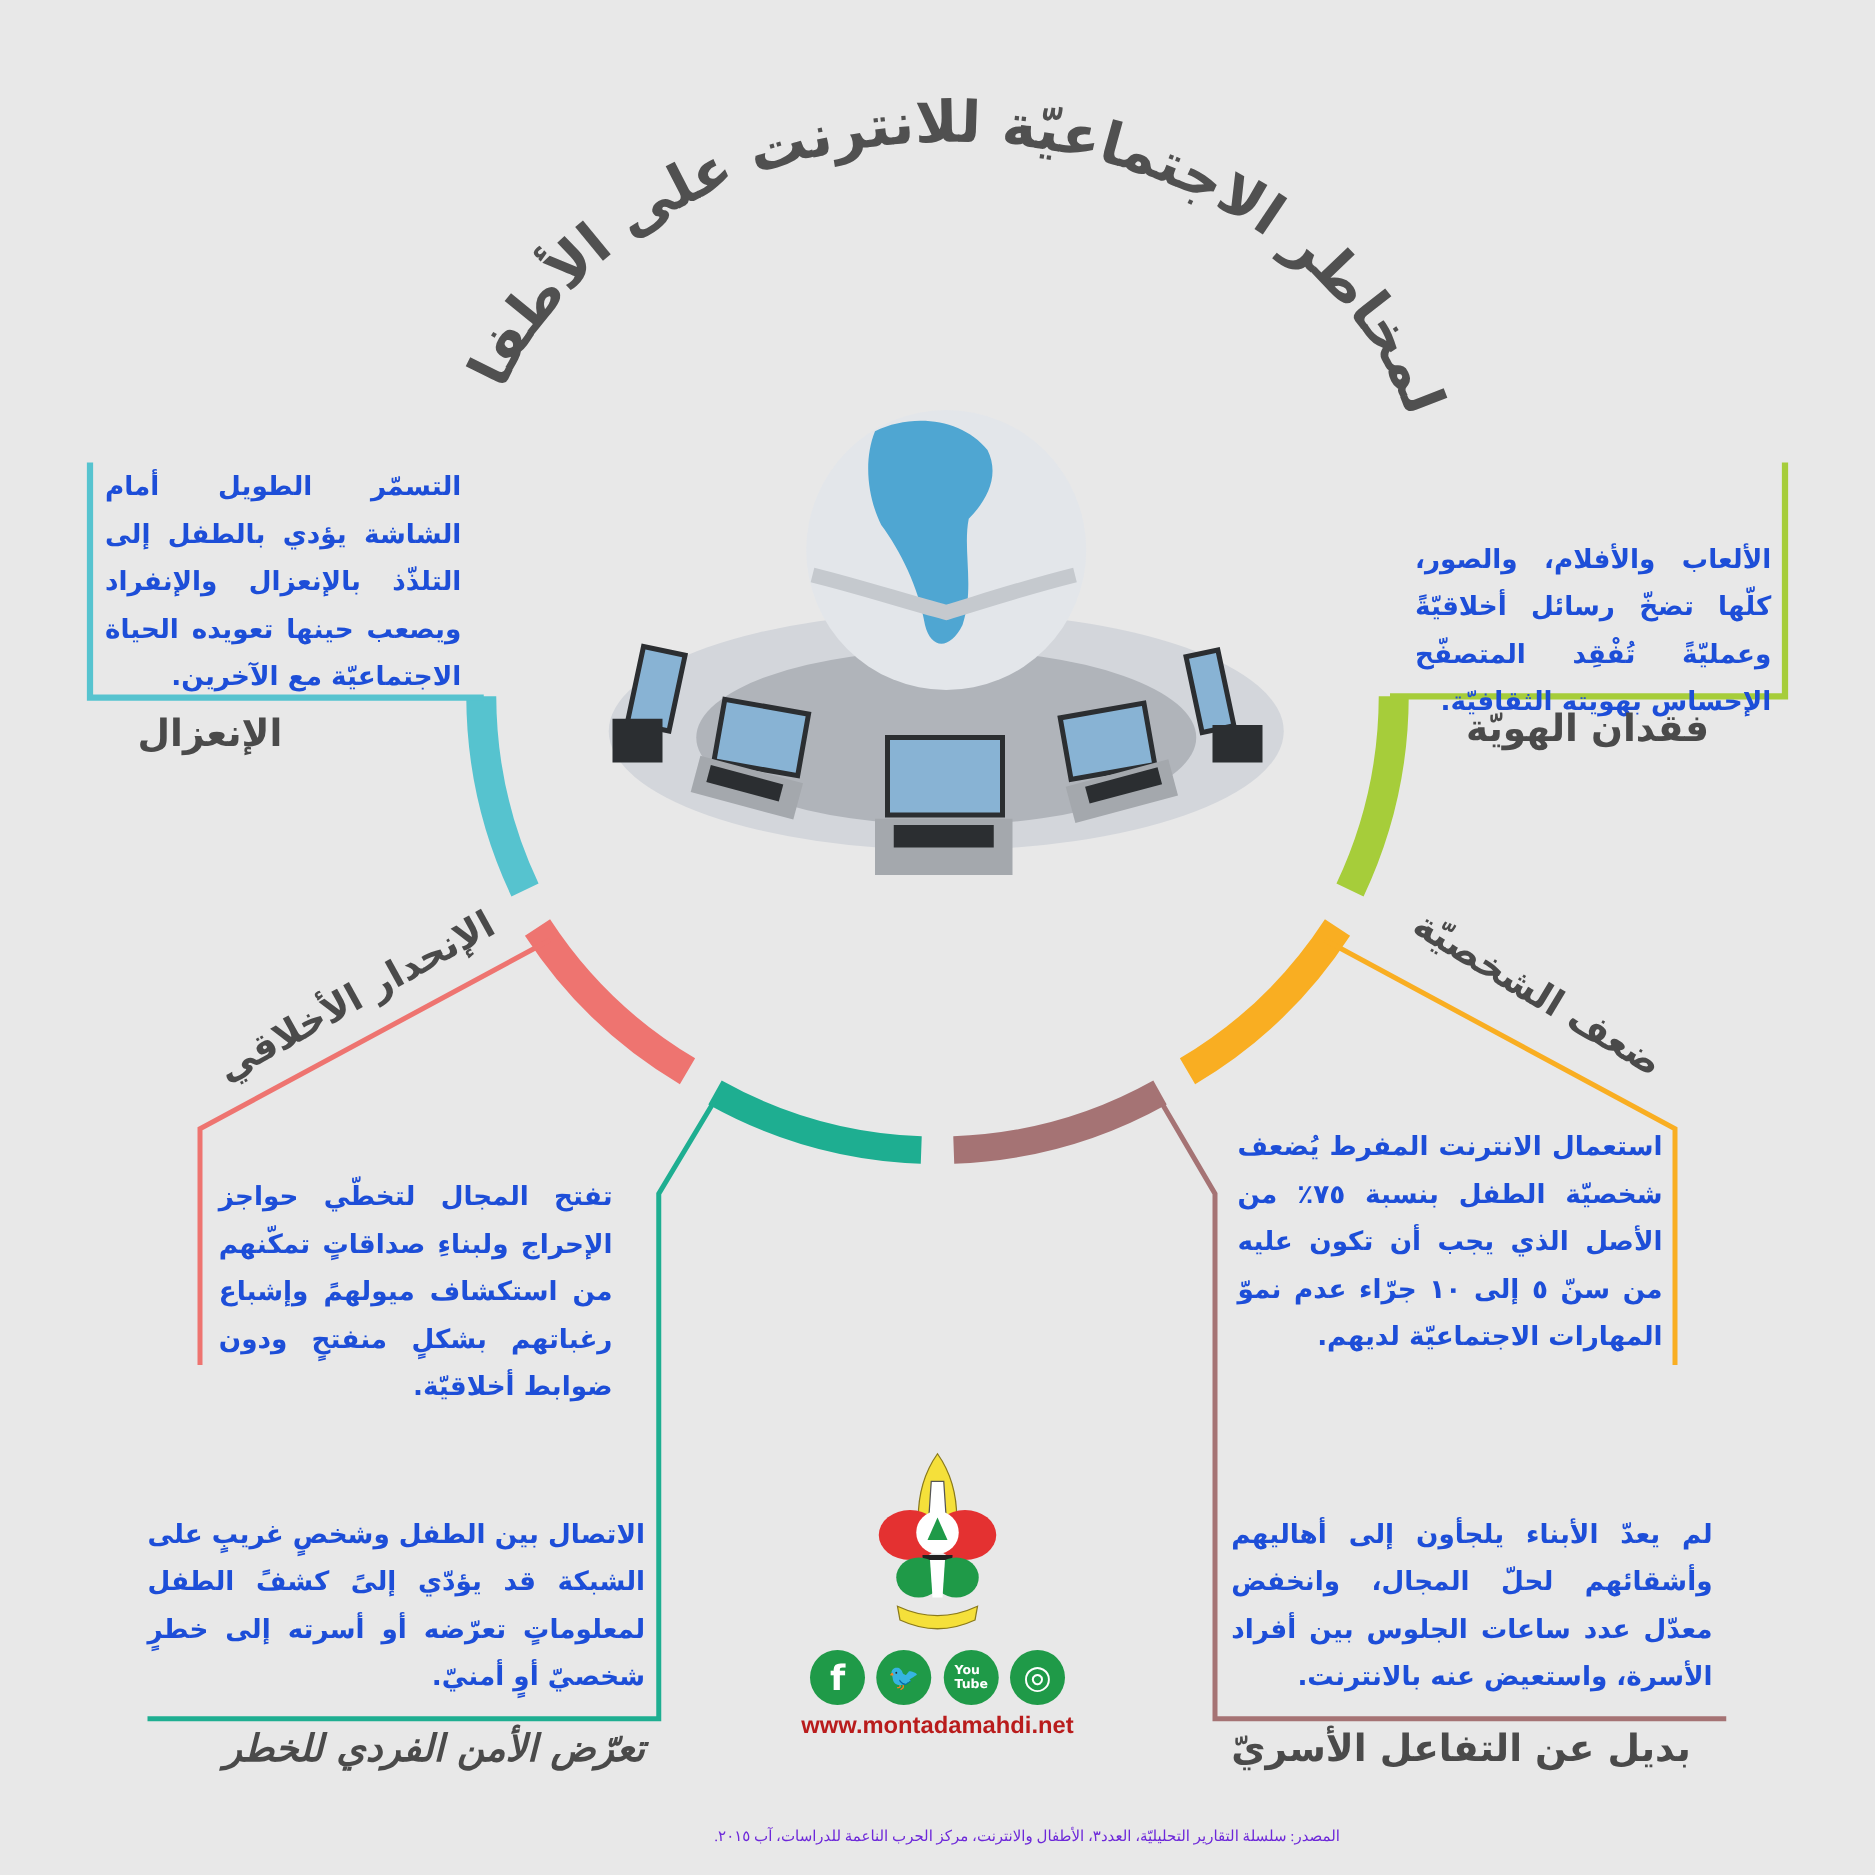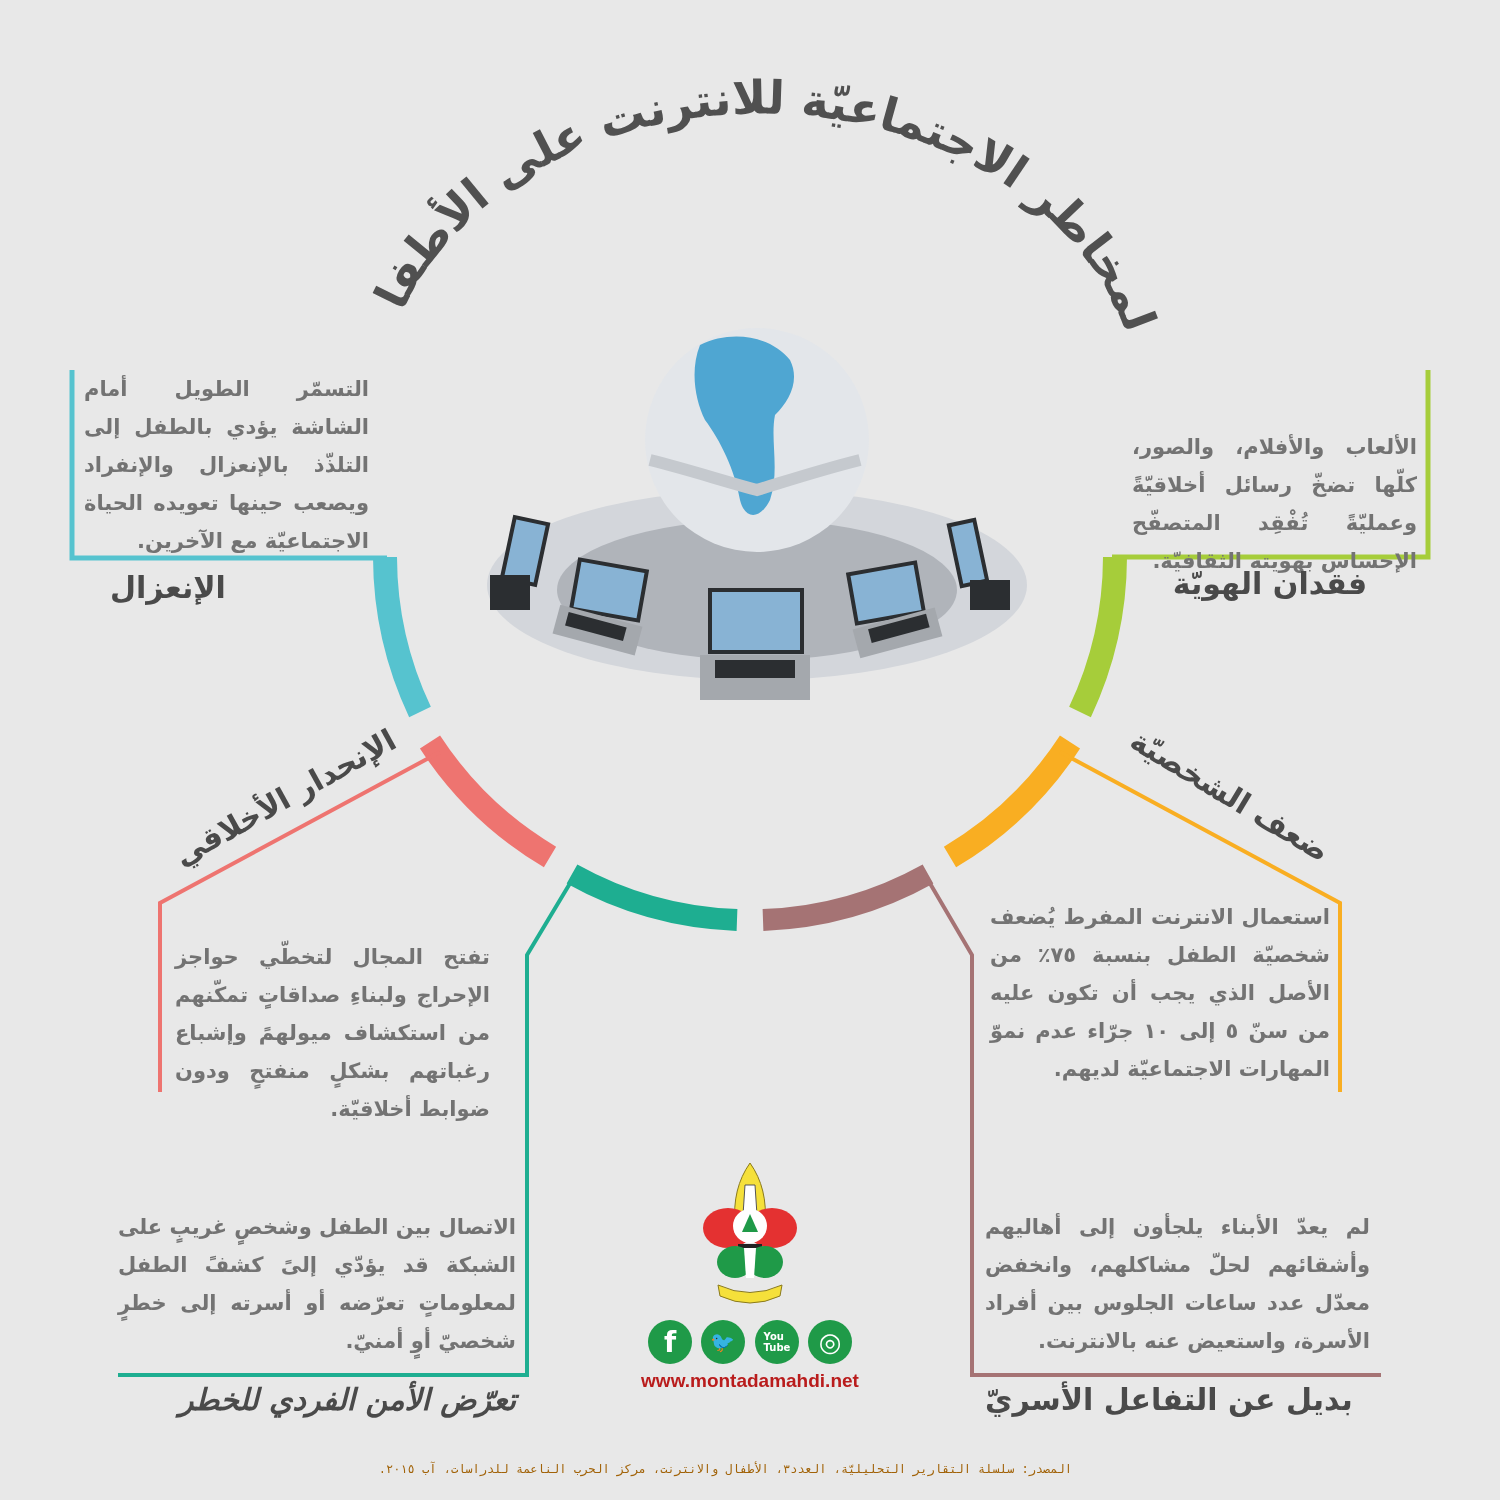--- a/index.html
+++ b/index.html
@@ -1,32 +1,32 @@
 <!DOCTYPE html>
 <html><head>
 <meta charset="utf-8">
 <style>
   html, body { margin:0; padding:0; }
   body { width:1500px; height:1500px; background:#e8e8e8; position:relative; overflow:hidden;
          font-family:"DejaVu Sans", sans-serif; color:#4a4a4a; }
   svg.frame { position:absolute; left:0; top:0; }
   .title-path-text { font-family:"DejaVu Sans", sans-serif; font-weight:bold; font-size:46px; fill:#505050; }
   .body-text { position:absolute; direction:rtl; text-align:justify; text-align-last:right;
-               font-family:"DejaVu Sans", sans-serif; font-weight:bold; font-size:21px; line-height:38px; color:#737373; }
+               font-family:"DejaVu Sans", sans-serif; font-weight:bold; font-size:21px; line-height:38px; color:#1d4ed8; }
   .heading { position:absolute; direction:rtl; font-family:"DejaVu Sans", sans-serif; font-weight:bold;
              font-size:30px; color:#4a4a4a; white-space:nowrap; }
   .rot-heading { position:absolute; direction:rtl; font-family:"DejaVu Sans", sans-serif; font-weight:bold;
                  font-size:30px; color:#4a4a4a; white-space:nowrap; transform-origin:center center; }
   .social { position:absolute; width:44px; height:44px; border-radius:50%; background:#1f9a48;
             color:#fff; display:flex; align-items:center; justify-content:center; font-weight:bold;
             font-family:"DejaVu Sans", sans-serif; }
   .website { position:absolute; left:600px; top:1370px; width:300px; text-align:center;
              font-family:"Liberation Sans", sans-serif; font-weight:bold; font-size:19px; color:#b91c1c; }
   .source { position:absolute; left:300px; top:1462px; width:772px; direction:rtl; text-align:right;
-            font-family:Liberation Mono, monospace; font-size:12px; color:#a16207; }
+            font-family:Liberation Serif, serif; font-size:12px; color:#6d28d9; }
 </style>
 </head>
 <body>
 
 <svg class="frame" width="1500" height="1500" viewBox="0 0 1500 1500">
   <defs>
     <path id="titleArc" d="M 395 330 A 380 300 0 0 1 1125 330"></path>
   </defs>
 
   <text class="title-path-text" direction="rtl">
@@ -112,21 +112,21 @@
 
 <div class="rot-heading" style="left:150px; top:780px; width:270px; text-align:center; transform:rotate(-29deg);">الإنحدار الأخلاقي</div>
 <div class="body-text" style="left:175px; top:938px; width:315px;">تفتح المجال لتخطّي حواجز الإحراج ولبناءِ صداقاتٍ تمكّنهم من استكشاف ميولهمً وإشباع رغباتهم بشكلٍ منفتحٍ ودون ضوابط أخلاقيّة.</div>
 
 <div class="rot-heading" style="left:1105px; top:778px; width:250px; text-align:center; transform:rotate(31deg);">ضعف الشخصيّة</div>
 <div class="body-text" style="left:990px; top:898px; width:340px;">استعمال الانترنت المفرط يُضعف شخصيّة الطفل بنسبة ٧٥٪ من الأصل الذي يجب أن تكون عليه من سنّ ٥ إلى ١٠ جرّاء عدم نموّ المهارات الاجتماعيّة لديهم.</div>
 
 <div class="body-text" style="left:118px; top:1208px; width:398px;">الاتصال بين الطفل وشخصٍ غريبٍ على الشبكة قد يؤدّي إلىً كشفً الطفل لمعلوماتٍ تعرّضه أو أسرته إلى خطرٍ شخصيّ أوٍ أمنيّ.</div>
 <div class="heading" style="left:118px; top:1382px; width:398px; text-align:right;font-style:italic;">تعرّض الأمن الفردي للخطر</div>
 
-<div class="body-text" style="left:985px; top:1208px; width:385px;">لم يعدّ الأبناء يلجأون إلى أهاليهم وأشقائهم لحلّ مشاكلهم، وانخفض معدّل عدد ساعات الجلوس بين أفراد الأسرة، واستعيض عنه بالانترنت.</div>
+<div class="body-text" style="left:985px; top:1208px; width:385px;">لم يعدّ الأبناء يلجأون إلى أهاليهم وأشقائهم لحلّ المجال، وانخفض معدّل عدد ساعات الجلوس بين أفراد الأسرة، واستعيض عنه بالانترنت.</div>
 <div class="heading" style="left:985px; top:1382px; width:385px; text-align:left;">بديل عن التفاعل الأسريّ</div>
 
 <div class="social" style="left:648px; top:1320px; font-size:28px;">f</div>
 <div class="social" style="left:701px; top:1320px; font-size:20px;">🐦</div>
 <div class="social" style="left:755px; top:1320px; font-size:10px; line-height:11px; text-align:left;">You<br>Tube</div>
 <div class="social" style="left:808px; top:1320px; font-size:26px;">◎</div>
 
 <div class="website">www.montadamahdi.net</div>
 
 <div class="source">المصدر: سلسلة التقارير التحليليّة، العدد٣، الأطفال والانترنت، مركز الحرب الناعمة للدراسات، آب ٢٠١٥.</div>

